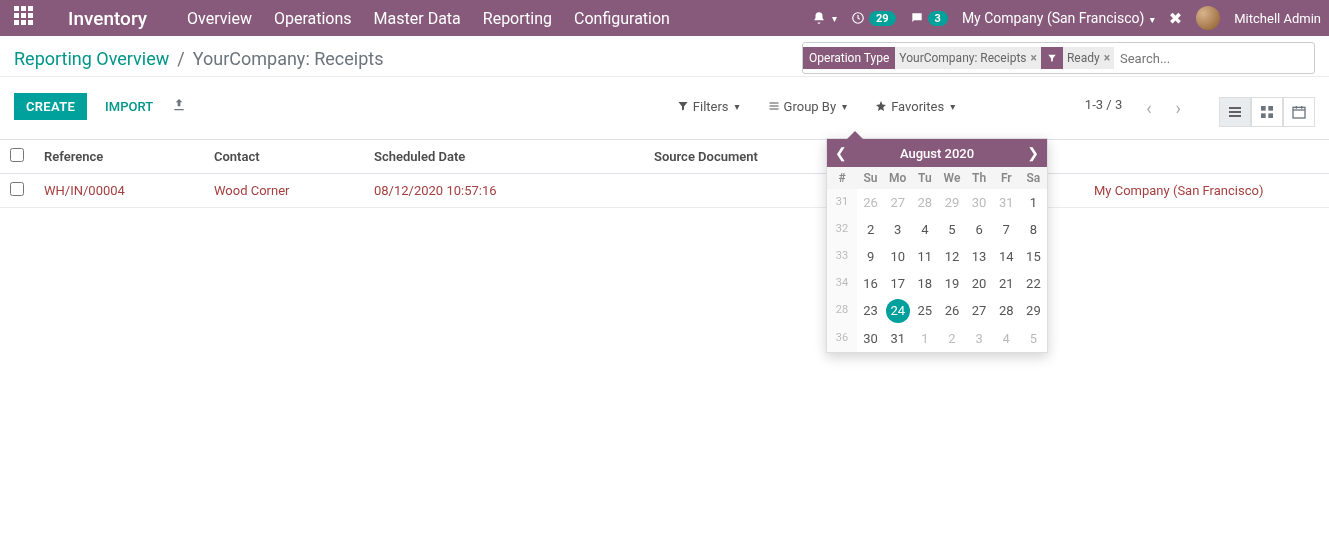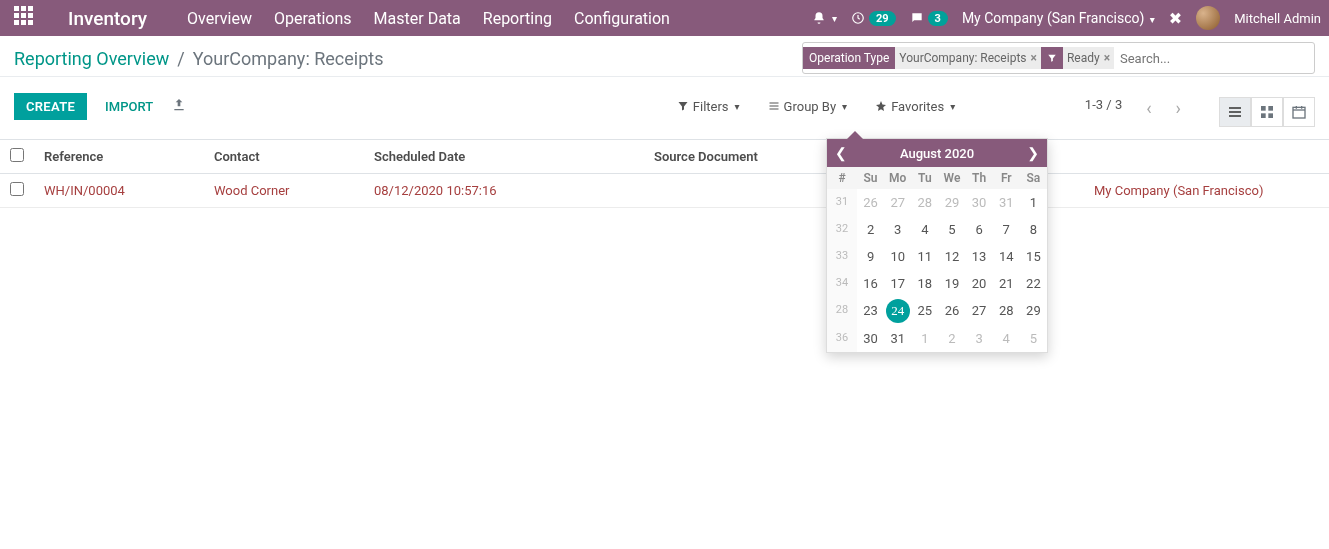--- a/index.html
+++ b/index.html
@@ -64,21 +64,21 @@
 .dp-triangle { position: absolute; top: -8px; left: 20px; width: 0; height: 0; border-left: 8px solid transparent; border-right: 8px solid transparent; border-bottom: 8px solid #875a7b; }
 .dp-header { background: #875a7b; color: #fff; display: flex; align-items: center; justify-content: space-between; padding: 6px 8px; font-weight: 500; }
 .dp-header .arrow { cursor: pointer; font-size: 14px; }
 .dp-dow { display: grid; grid-template-columns: 30px repeat(7, 1fr); background: #f5f5f5; color: #888; font-size: 12px; font-weight: 600; }
 .dp-dow div { text-align: center; padding: 4px 0; }
 .dp-body { }
 .dp-row { display: grid; grid-template-columns: 30px repeat(7, 1fr); }
 .dp-row .wk { color: #bbb; font-size: 11px; text-align: center; padding: 6px 0; background:#fafafa; }
 .dp-row .day { text-align: center; padding: 6px 0; color: #555; cursor: pointer; }
 .dp-row .day.other { color: #bbb; }
-.dp-row .day.today { background: #00a09d; color: #fff; border-radius: 50%; width: 24px; height: 24px; line-height: 24px; padding: 0; margin: 2px auto; font-family: Liberation Serif, serif; }
+.dp-row .day.today { background: #00a09d; color: #fff; border-radius: 50%; width: 24px; height: 24px; line-height: 24px; padding: 0; margin: 2px auto; }
 
 .tool svg, .icon-stack svg { display:block; }
 </style>
 </head>
 <body>
 
 <div class="topnav">
   <div class="apps-icon">
       <span></span>
       <span></span>

